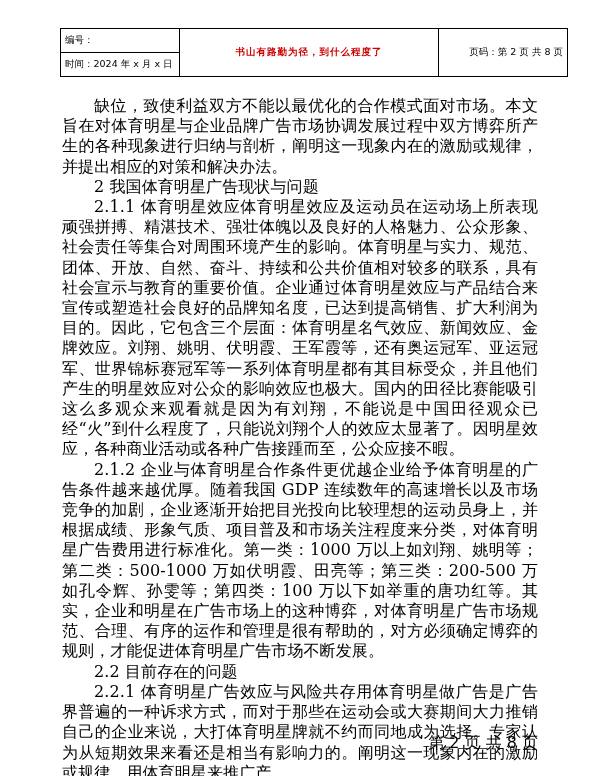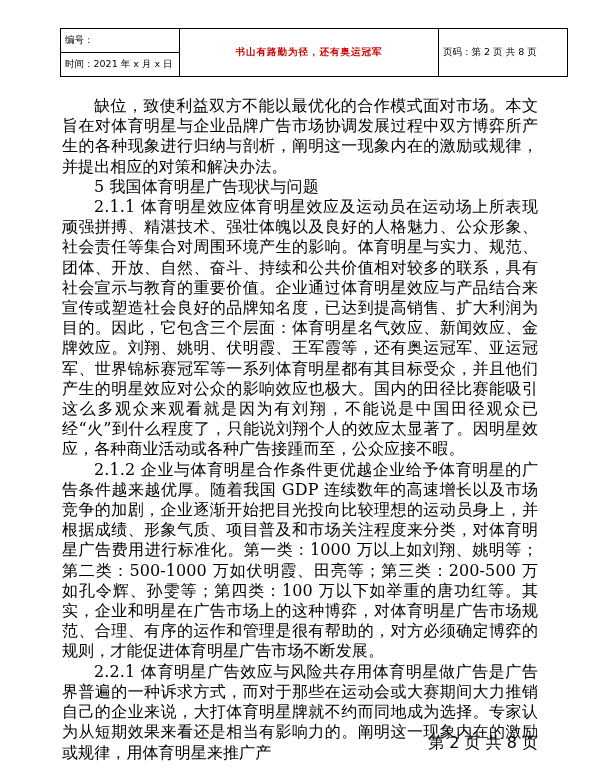--- a/index.html
+++ b/index.html
@@ -50,21 +50,21 @@
   }
   .hdr-slogan {
     text-align: center;
     color: #cc0000;
     font-weight: bold;
     font-size: 15px;
     font-family: "DejaVu Serif", serif;
     letter-spacing: 1px;
   }
   .hdr-page {
-    text-align: left;
+    text-align: right;
     white-space: nowrap;
     font-size: 10px;
   }
 
   
   .body-text {
     position: absolute;
     left: 62px;
     top: 96px;
     width: 476px;
@@ -94,37 +94,38 @@
 </style>
 </head>
 <body>
 
 <div class="page">
 
   <table class="header-table">
     <tbody>
         <tr>
       <td class="col-left hdr-label">编号：</td>
-      <td class="col-mid hdr-slogan" rowspan="2">书山有路勤为径，还有奥运冠军</td>
+      <td class="col-mid hdr-slogan" rowspan="2">书山有路勤为径，到什么程度了</td>
       <td class="col-right hdr-page" rowspan="2">
         <span>页码：</span><span>第 2 页</span>
         <span>共 8 页</span>
       </td>
     </tr>
     <tr>
       <td class="col-left hdr-label">
-        <span>时间：</span><span>2021 年 x 月 x 日</span>
+        <span>时间：</span><span>2024 年 x 月 x 日</span>
       </td>
     </tr>
   </tbody>
     </table>
 
   <div class="body-text">
     <p class="indent2">缺位，致使利益双方不能以最优化的合作模式面对市场。本文旨在对体育明星与企业品牌广告市场协调发展过程中双方博弈所产生的各种现象进行归纳与剖析，阐明这一现象内在的激励或规律，并提出相应的对策和解决办法。</p>
-    <p class="indent2">5 我国体育明星广告现状与问题</p>
+    <p class="indent2">2 我国体育明星广告现状与问题</p>
     <p class="indent2">2.1.1 体育明星效应体育明星效应及运动员在运动场上所表现顽强拼搏、精湛技术、强壮体魄以及良好的人格魅力、公众形象、社会责任等集合对周围环境产生的影响。体育明星与实力、规范、团体、开放、自然、奋斗、持续和公共价值相对较多的联系，具有社会宣示与教育的重要价值。企业通过体育明星效应与产品结合来宣传或塑造社会良好的品牌知名度，已达到提高销售、扩大利润为目的。因此，它包含三个层面：体育明星名气效应、新闻效应、金牌效应。刘翔、姚明、伏明霞、王军霞等，还有奥运冠军、亚运冠军、世界锦标赛冠军等一系列体育明星都有其目标受众，并且他们产生的明星效应对公众的影响效应也极大。国内的田径比赛能吸引这么多观众来观看就是因为有刘翔，不能说是中国田径观众已经“火”到什么程度了，只能说刘翔个人的效应太显著了。因明星效应，各种商业活动或各种广告接踵而至，公众应接不暇。</p>
     <p class="indent2">2.1.2 企业与体育明星合作条件更优越企业给予体育明星的广告条件越来越优厚。随着我国 GDP 连续数年的高速增长以及市场竞争的加剧，企业逐渐开始把目光投向比较理想的运动员身上，并根据成绩、形象气质、项目普及和市场关注程度来分类，对体育明星广告费用进行标准化。第一类：1000 万以上如刘翔、姚明等；第二类：500-1000 万如伏明霞、田亮等；第三类：200-500 万如孔令辉、孙雯等；第四类：100 万以下如举重的唐功红等。其实，企业和明星在广告市场上的这种博弈，对体育明星广告市场规范、合理、有序的运作和管理是很有帮助的，对方必须确定博弈的规则，才能促进体育明星广告市场不断发展。</p>
+    <p class="indent2">2.2 目前存在的问题</p>
     <p class="indent2">2.2.1 体育明星广告效应与风险共存用体育明星做广告是广告界普遍的一种诉求方式，而对于那些在运动会或大赛期间大力推销自己的企业来说，大打体育明星牌就不约而同地成为选择。专家认为从短期效果来看还是相当有影响力的。阐明这一现象内在的激励或规律，用体育明星来推广产</p>
   </div>
 
   <div class="footer">第 2 页 共 8 页</div>
 
 </div>
 
 </body></html>

